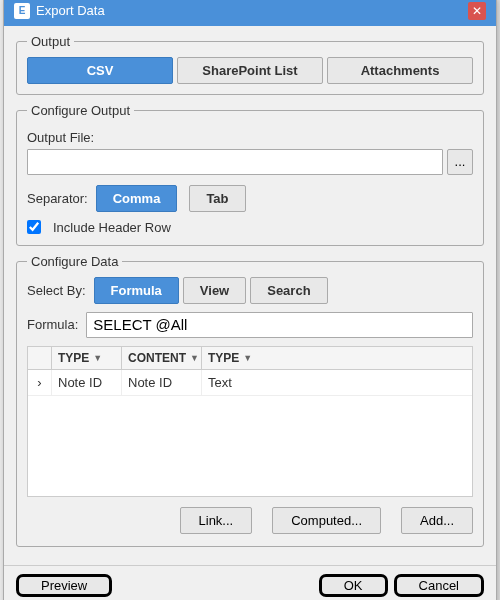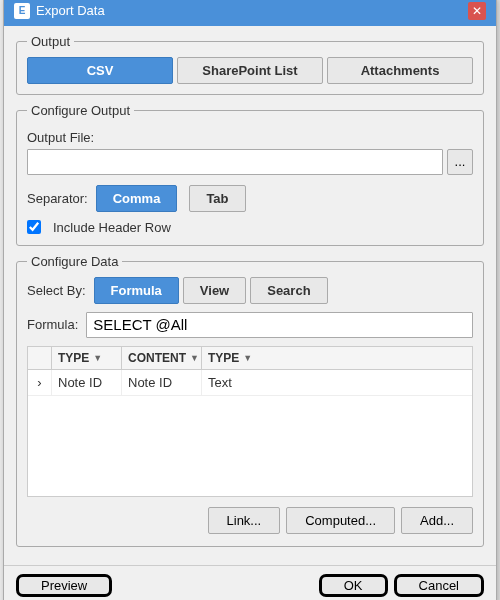--- a/index.html
+++ b/index.html
@@ -248,21 +248,21 @@
     .td-content { width: 80px; }
     .td-type { width: 80px; flex: 1; }
     .td:last-child { border-right: none; }
     .table-empty-rows {
       height: 100px;
       background: white;
     }
     .bottom-buttons {
       display: flex;
       justify-content: flex-end;
-      gap: 6px;
+      gap: 20px;
       margin-top: 6px;
       padding: 4px 0 2px;
     }
     .bottom-btn {
       padding: 5px 18px;
       border: 1px solid #aaa;
       background: #e8e8e8;
       cursor: pointer;
       font-size: 13px;
       border-radius: 2px;

